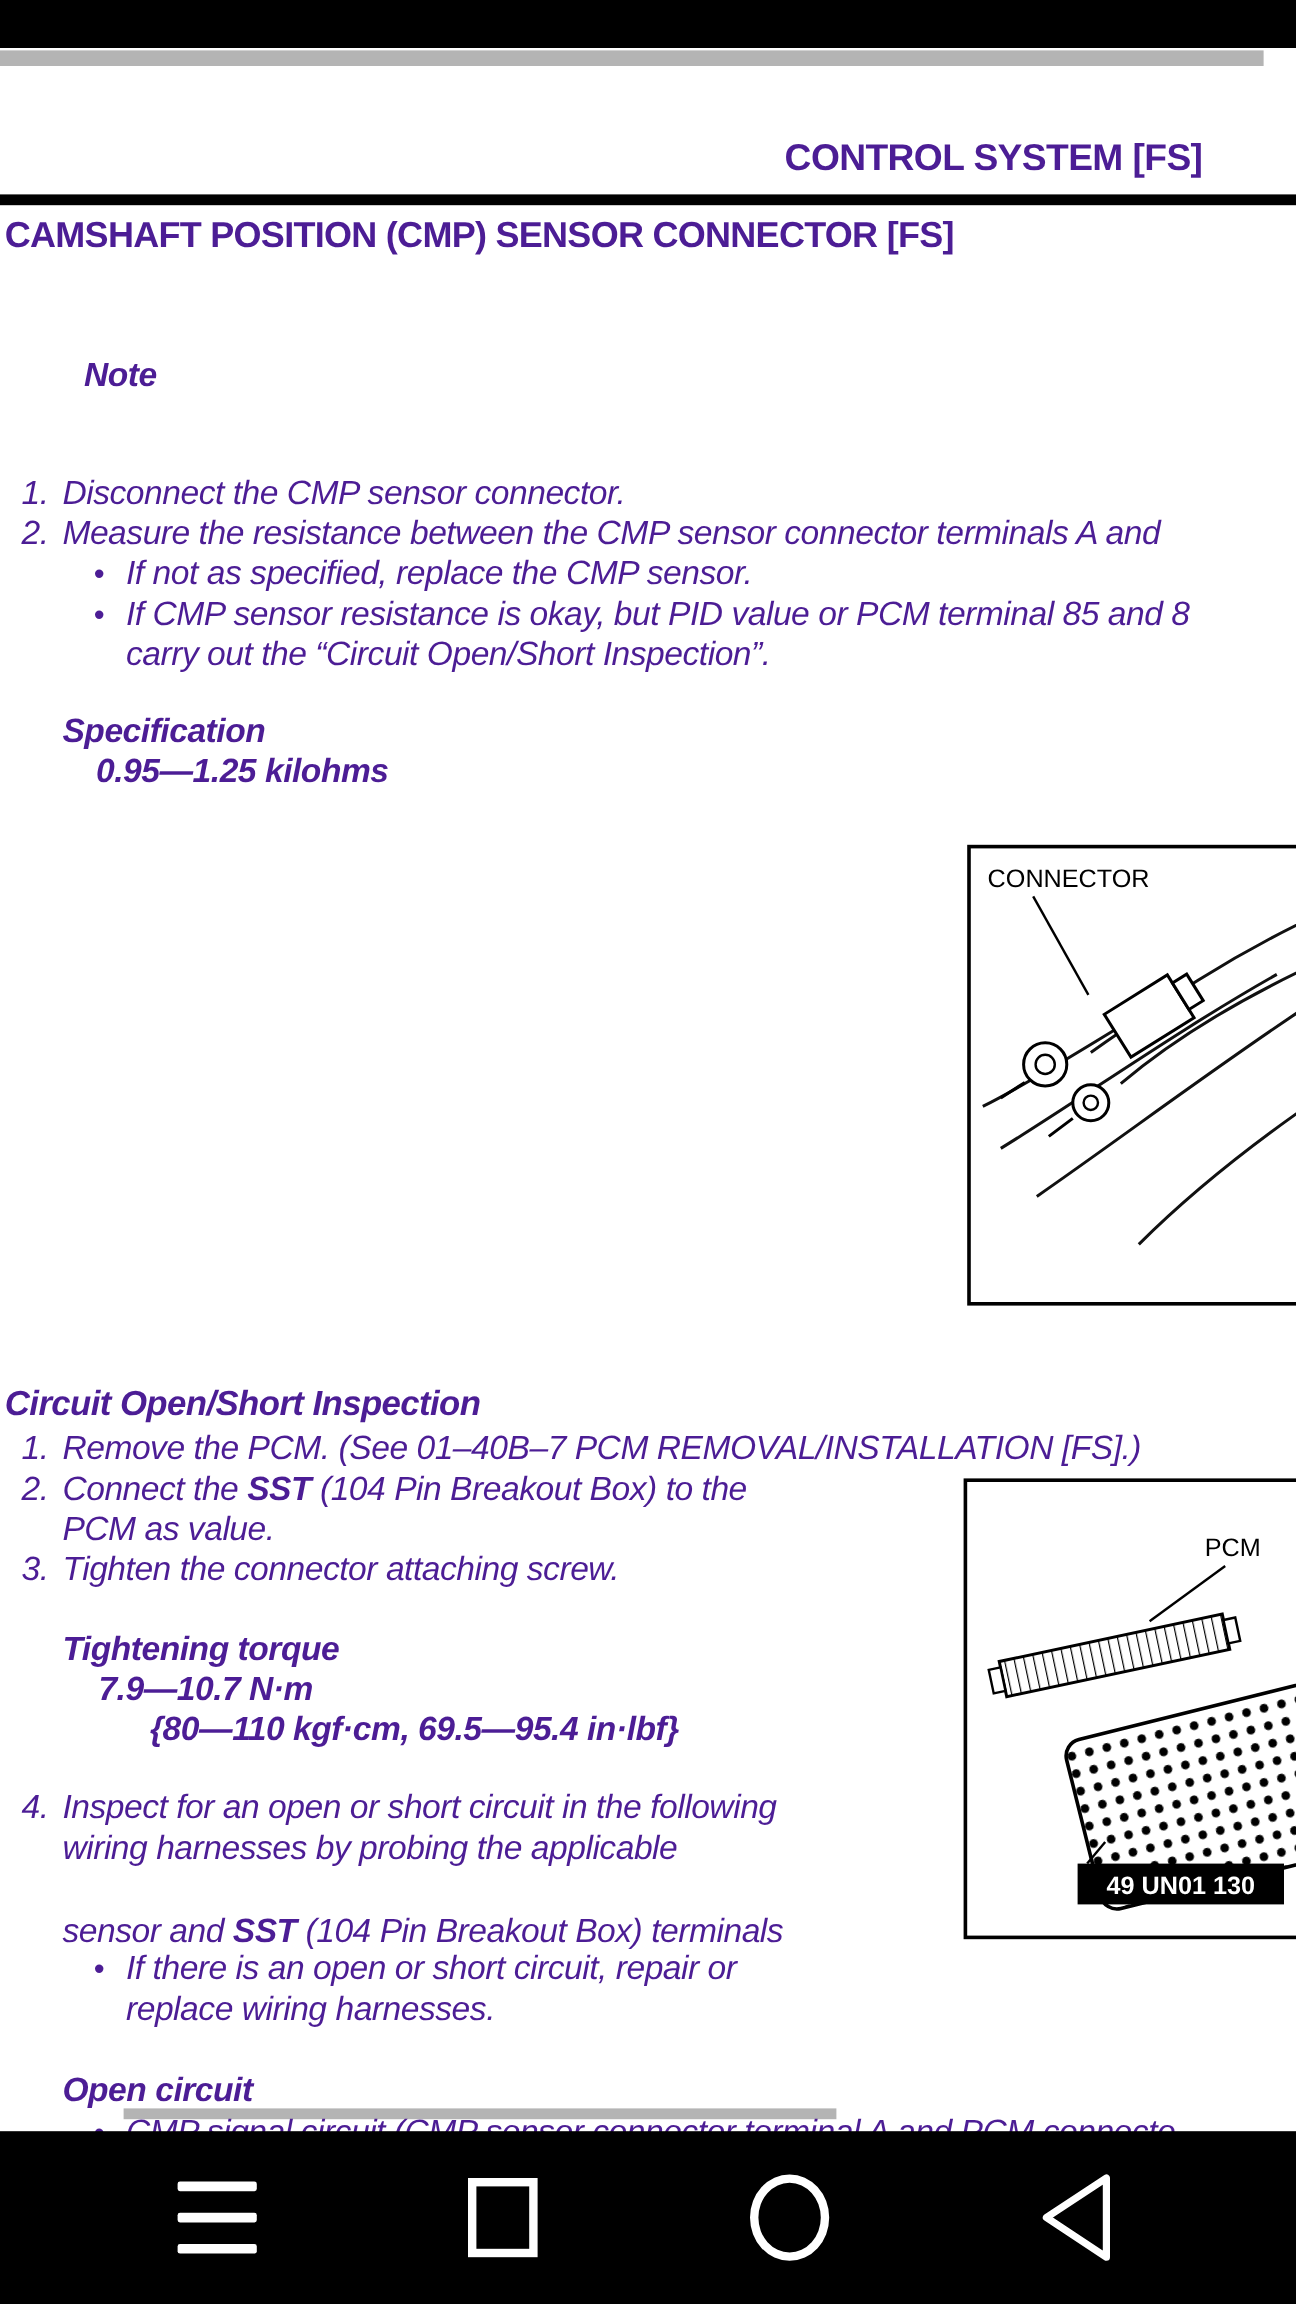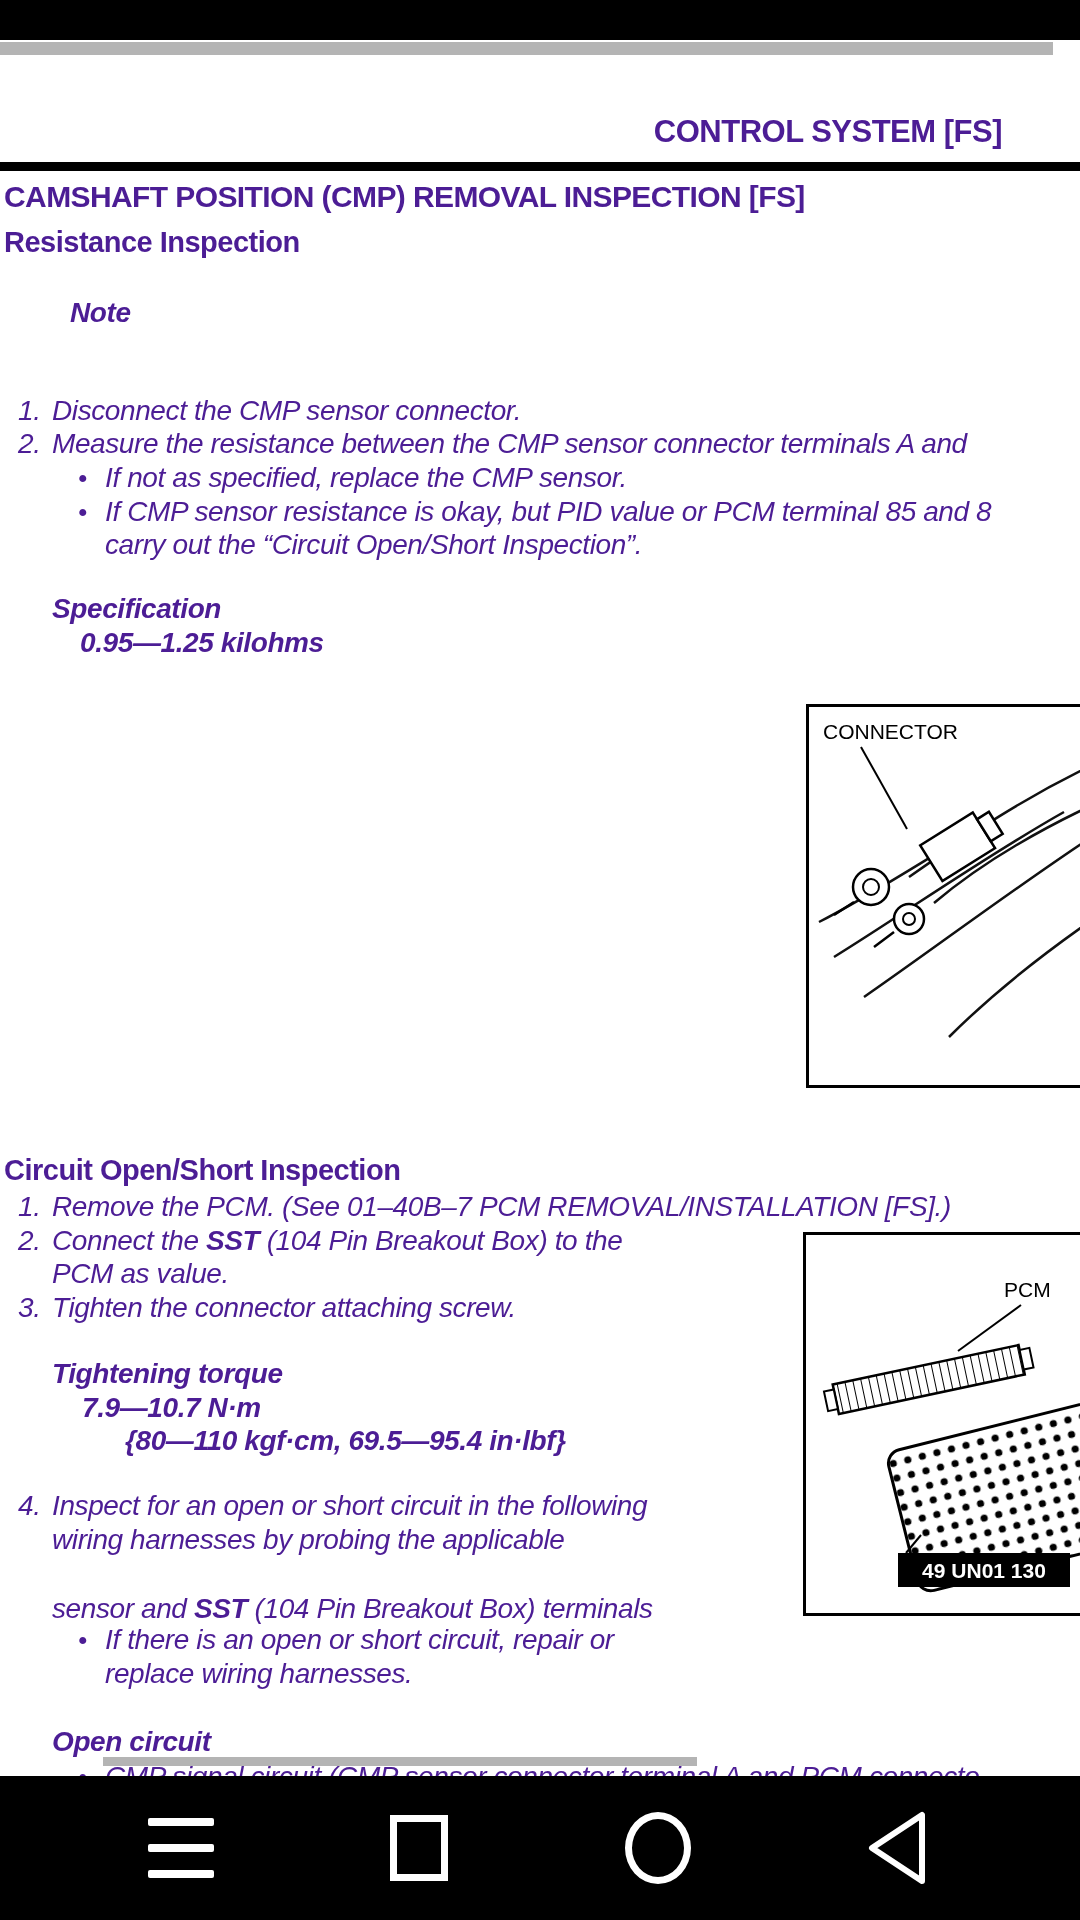--- a/index.html
+++ b/index.html
@@ -29,22 +29,21 @@
 
 <div class="page">
 
   <div class="topbar"></div>
 
   <div class="topscroll"></div>
 
   <div class="hdr-title">CONTROL SYSTEM [FS]</div>
   <div class="rule"></div>
 
-  <div class="h1">CAMSHAFT POSITION (CMP) REMOVAL INSPECTION [FS]</div>
-  <div class="h2" style="top:226px;">Resistance Inspection</div>
+  <div class="h1">CAMSHAFT POSITION (CMP) SENSOR CONNECTOR [FS]</div>
 
   <div class="ln b" style="left:70px;top:296px;">Note</div>
 
   <div class="ln" style="left:18px;top:394px;">
     <span class="num">1.</span><span>Disconnect the CMP sensor connector.</span>
   </div>
   <div class="ln" style="left:18px;top:427px;">
     <span class="num">2.</span><span>Measure the resistance between the CMP sensor connector terminals A and</span>
   </div>
   <div class="ln" style="left:78px;top:461px;">
@@ -75,21 +74,21 @@
         <rect x="180" y="126" width="14" height="26" fill="#fff" stroke="#000" stroke-width="2.5"></rect>
       </g>
       <circle cx="62" cy="180" r="18" fill="#fff" stroke="#000" stroke-width="2.5"></circle>
       <circle cx="62" cy="180" r="8" fill="none" stroke="#000" stroke-width="2"></circle>
       <circle cx="100" cy="212" r="15" fill="#fff" stroke="#000" stroke-width="2.5"></circle>
       <circle cx="100" cy="212" r="6" fill="none" stroke="#000" stroke-width="2"></circle>
       <path d="M45,195 L25,208 M85,225 L65,240" stroke="#000" stroke-width="2.5" fill="none"></path>
     </svg>
   </div>
 
-  <div class="h2" style="top:1154px;">Circuit Open/Short Inspection</div>
+  <div class="h2" style="top:1154px;font-style:italic;">Circuit Open/Short Inspection</div>
   <div class="ln" style="left:18px;top:1190px;">
     <span class="num">1.</span><span>Remove the PCM. (See 01–40B–7 PCM REMOVAL/INSTALLATION [FS].)</span>
   </div>
   <div class="ln" style="left:18px;top:1224px;">
     <span class="num">2.</span><span>Connect the </span><span class="b">SST</span><span> (104 Pin Breakout Box) to the</span>
   </div>
   <div class="ln" style="left:52px;top:1257px;">PCM as value.</div>
   <div class="ln" style="left:18px;top:1291px;">
     <span class="num">3.</span><span>Tighten the connector attaching screw.</span>
   </div>

